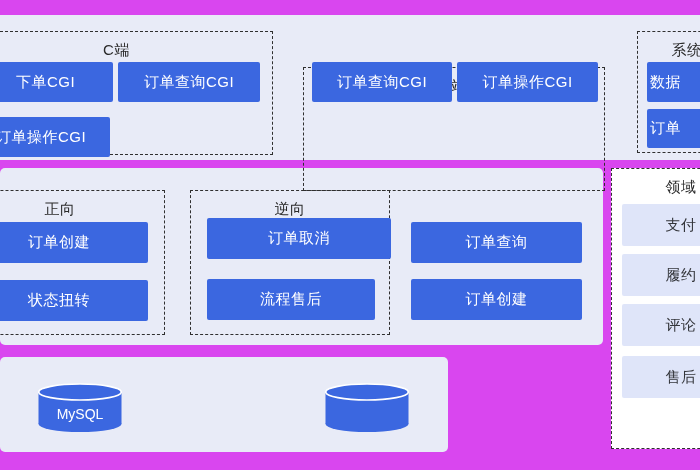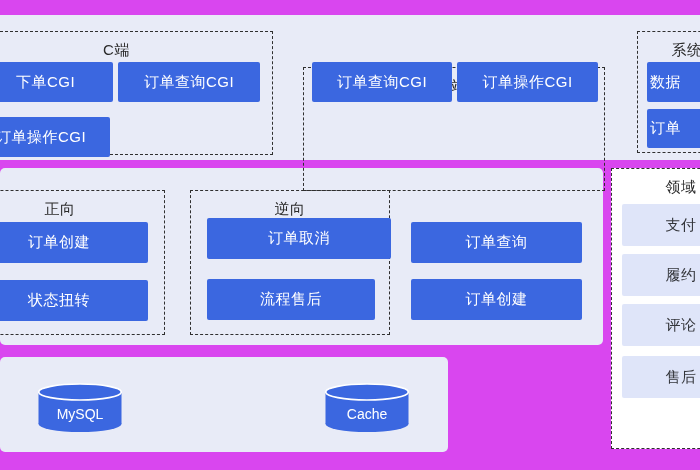--- a/index.html
+++ b/index.html
@@ -95,16 +95,15 @@
       <ellipse cx="42" cy="9" rx="41.3" ry="8" fill="#3b67e0" stroke="#ffffff" stroke-width="1.6"></ellipse>
     </svg>
     <div class="db-label">MySQL</div>
   </div>
   <div class="cylinder" style="left:325px;top:383px;">
     <svg width="84" height="50" viewBox="0 0 84 50">
       <ellipse cx="42" cy="41" rx="41.5" ry="8" fill="#3b67e0"></ellipse>
       <rect x="0.5" y="9" width="83" height="32" fill="#3b67e0"></rect>
       <ellipse cx="42" cy="9" rx="41.3" ry="8" fill="#3b67e0" stroke="#ffffff" stroke-width="1.6"></ellipse>
     </svg>
-    <div class="db-label">Cache</div>
   </div>
 
 </div>
 
 </body></html>

